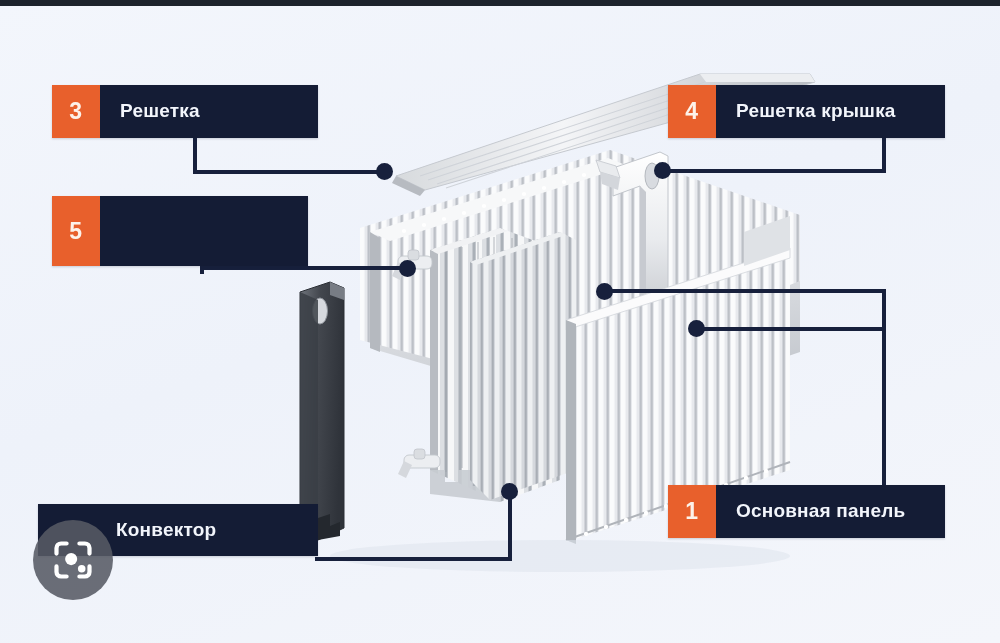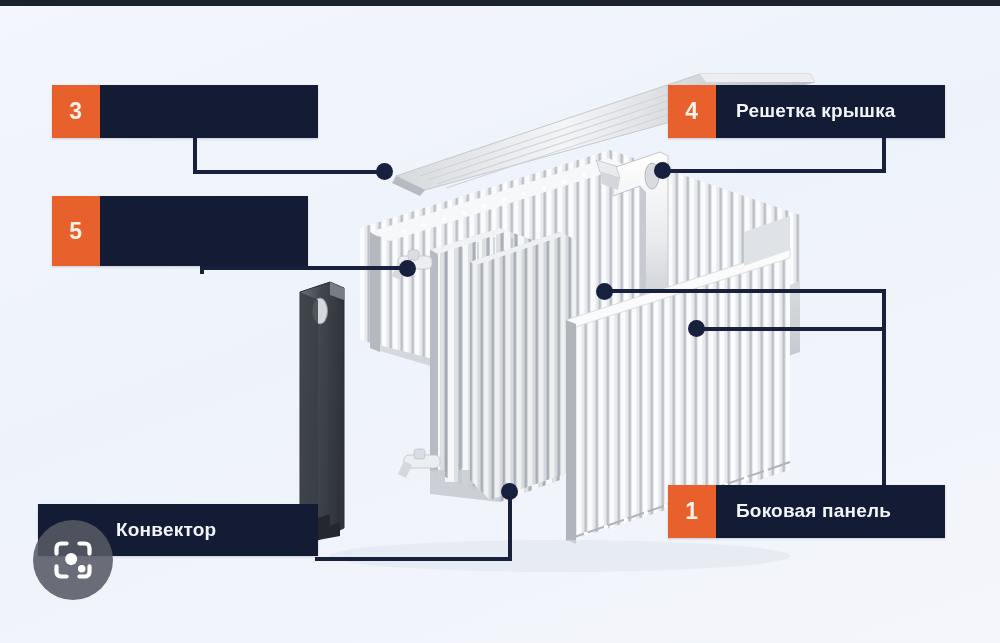--- a/index.html
+++ b/index.html
@@ -289,34 +289,35 @@
   <div class="lead h" style="left:702px; top:327px; width:184px;"></div>
   <div class="dot" style="left:688px; top:320px;"></div>
   <div class="lead v" style="left:882px; top:289px; height:196px;"></div>
 
   <div class="lead h" style="left:315px; top:557px; width:197px;"></div>
   <div class="lead v" style="left:508px; top:492px; height:69px;"></div>
   <div class="dot" style="left:501px; top:483px;"></div>
 
   <div class="callout" style="left:52px; top:85px; width:266px; height:53px;">
     <div class="num">3</div>
+    <div class="txt">Решетка</div>
   </div>
 
   <div class="callout" style="left:668px; top:85px; width:277px; height:53px;">
     <div class="num">4</div>
     <div class="txt">Решетка крышка</div>
   </div>
 
   <div class="callout" style="left:52px; top:196px; width:256px; height:70px;">
     <div class="num">5</div>
   </div>
 
   <div class="callout" style="left:668px; top:485px; width:277px; height:53px;">
     <div class="num">1</div>
-    <div class="txt">Боковая панель</div>
+    <div class="txt">Основная панель</div>
   </div>
 
   <div class="callout noNum" style="left:38px; top:504px; width:280px; height:52px;">
     <div class="txt">Конвектор</div>
   </div>
 
   <div class="lens" style="left:33px; top:520px;">
     <svg width="44" height="44" viewBox="0 0 48 48">
       <g fill="none" stroke="#ffffff" stroke-width="4.6" stroke-linecap="round">
         <path d="M6 17 V11 a5 5 0 0 1 5-5 h6"></path>

